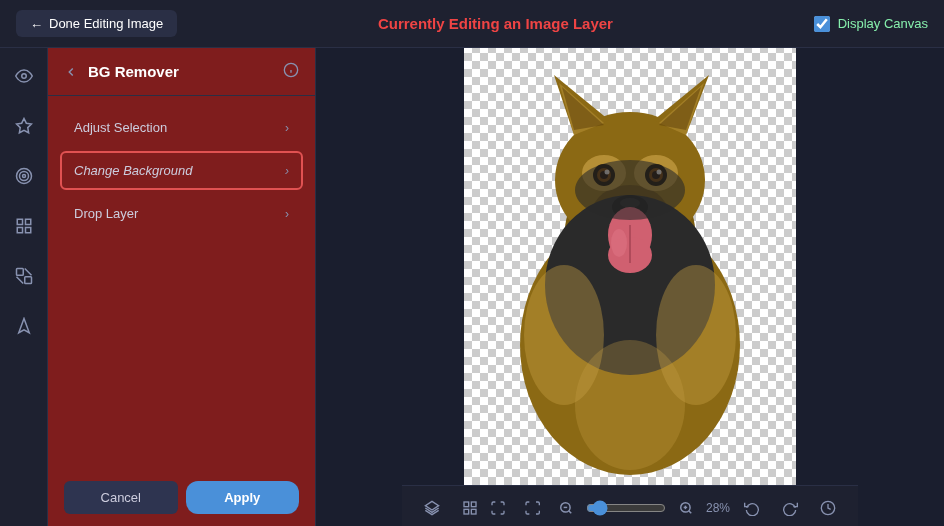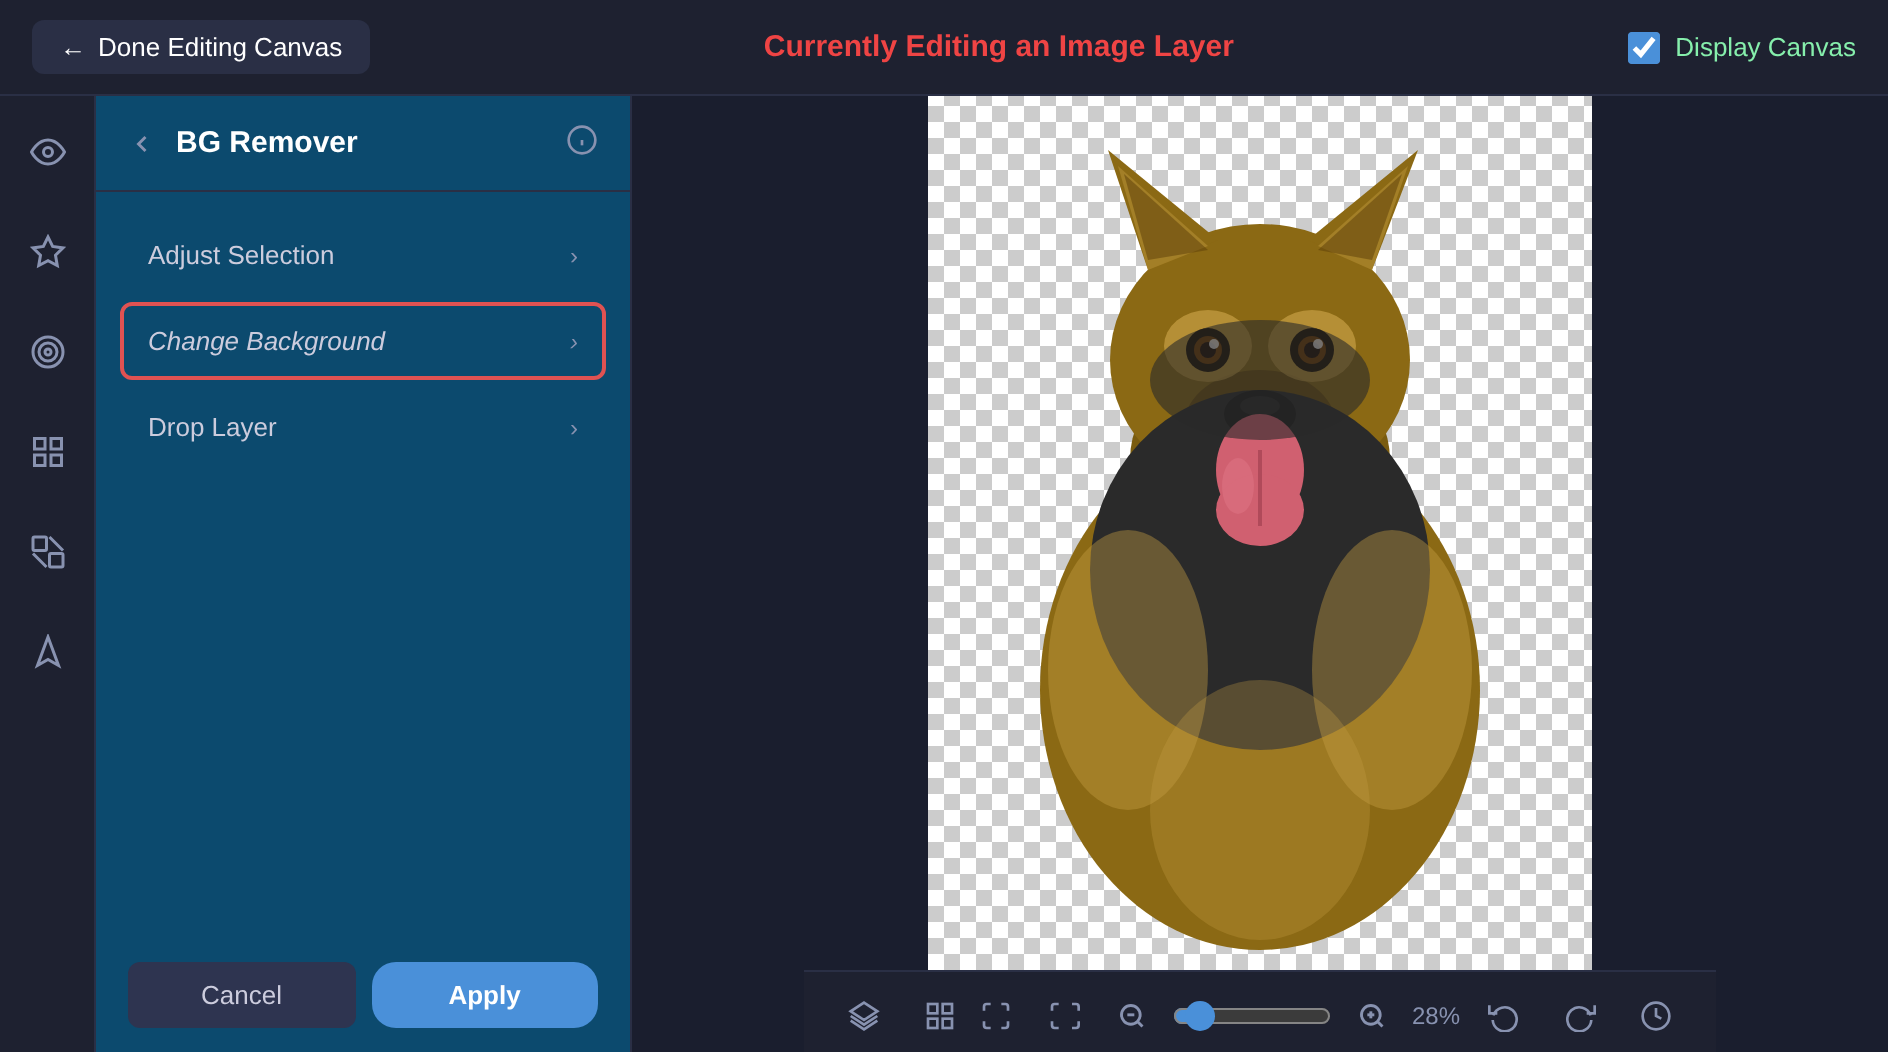--- a/index.html
+++ b/index.html
@@ -85,21 +85,21 @@
       justify-content: center;
       border-radius: 6px;
       cursor: pointer;
       color: #8892b0;
       font-size: 16px;
     }
 
     
     .panel {
       width: 268px;
-      background: #0c4a6e;
+      background: #7f1d1d;
       border-right: 1px solid #2a2f45;
       display: flex;
       flex-direction: column;
       flex-shrink: 0;
     }
     .panel-header {
       display: flex;
       align-items: center;
       justify-content: space-between;
       padding: 14px 16px;
@@ -272,21 +272,21 @@
       width: 100%;
       height: 100%;
     }
   </style>
 </head>
 <body>
 
 <div class="top-bar">
   <button class="done-btn">
     <span>←</span>
-    <span>Done Editing Canvas</span>
+    <span>Done Editing Image</span>
   </button>
   <span class="top-bar-title">Currently Editing an Image Layer</span>
   <div class="display-canvas-group">
     <input type="checkbox" class="toggle-checkbox" checked="" style="">
     <span class="display-canvas-label">Display Canvas</span>
   </div>
 </div>
 
 <div class="main-layout">
 

